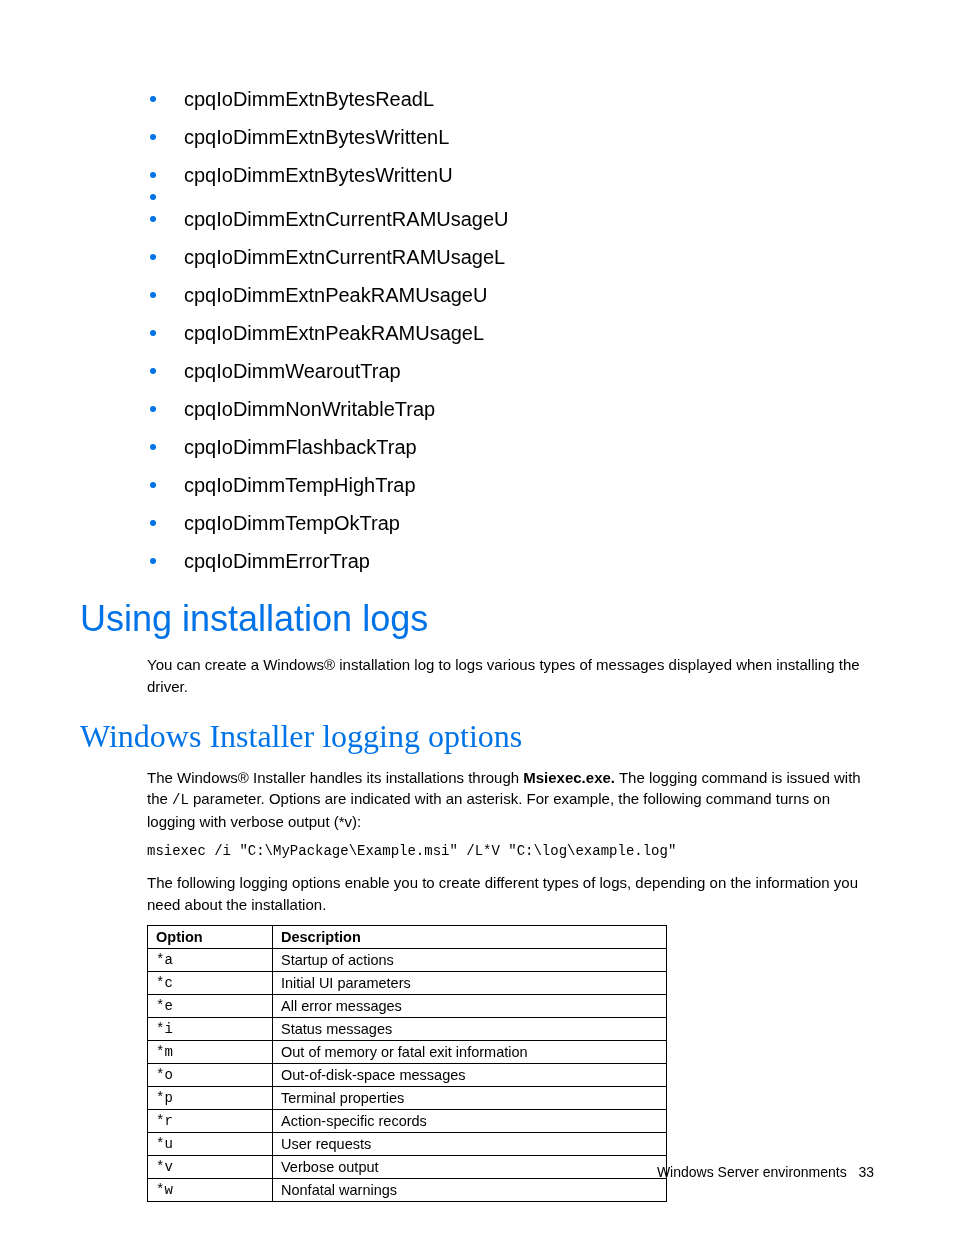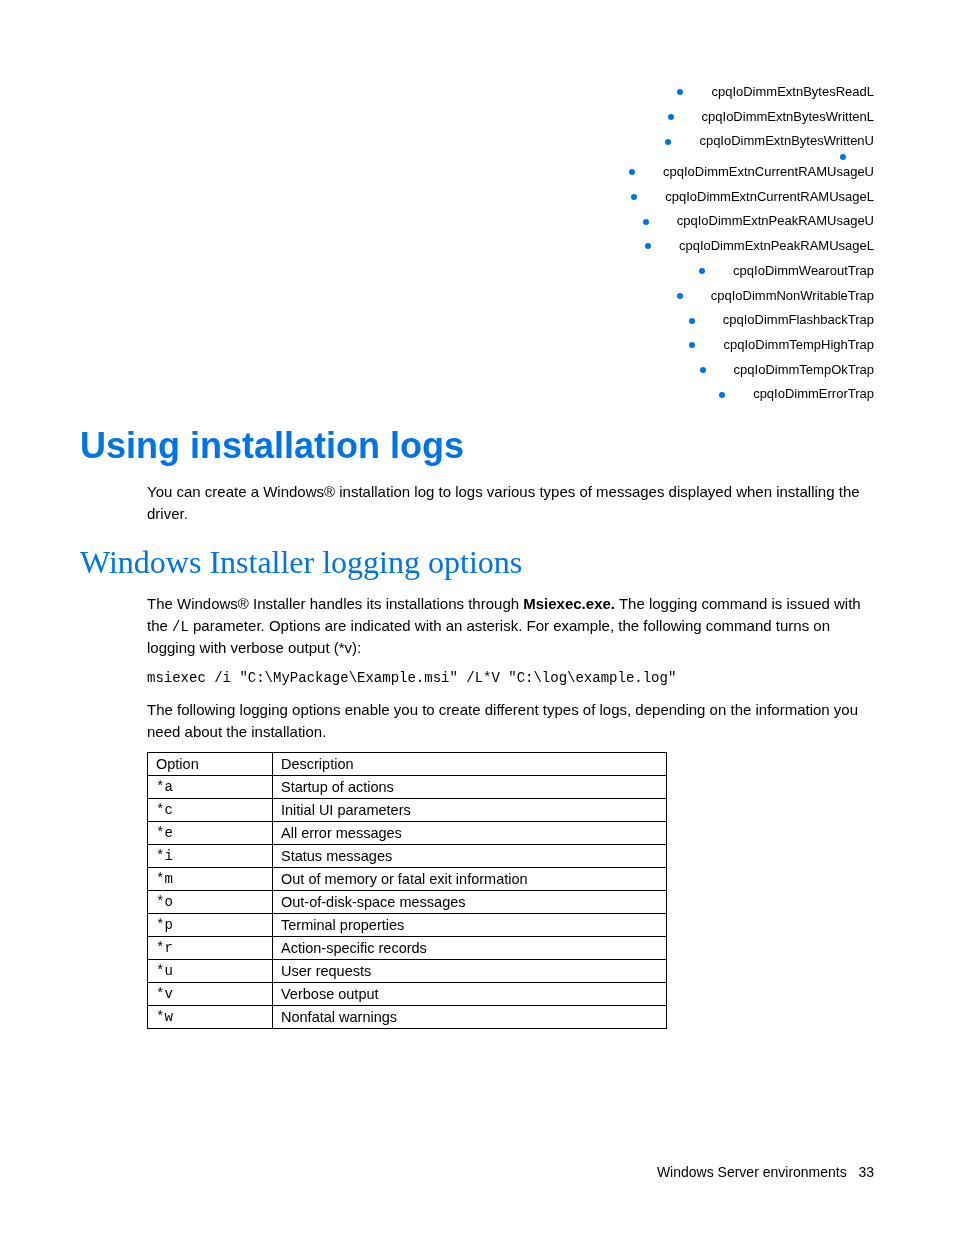--- a/index.html
+++ b/index.html
@@ -7,32 +7,32 @@
       width: 954px;
       height: 1235px;
       background: #fff;
       font-family: "Segoe UI", "Helvetica Neue", Arial, sans-serif;
       color: #000;
       position: relative;
       padding: 80px 80px 0 80px;
     }
     .content { }
     ul { list-style: none; margin-left: 70px; margin-bottom: 18px; }
-    li { font-size: 13px; line-height: 1.9; display: flex; align-items: center; justify-content: flex-end; }
+    li { font-size: 20px; line-height: 1.9; display: flex; align-items: center; }
     .bullet {
       display: inline-block;
       width: 6px; height: 6px;
       background: #0073e6;
       border-radius: 50%;
       margin-right: 28px;
       flex-shrink: 0;
     }
     h1 {
       font-family: "Segoe UI Light", "Helvetica Neue Light", Arial, sans-serif;
-      font-weight: 700;
+      font-weight: 400;
       font-size: 36px;
       color: #0073e6;
       margin-top: 12px;
       margin-bottom: 14px;
       margin-left: 0;
     }
     h2 {
       font-family: Liberation Serif, serif;
       font-weight: 300;
       font-size: 32px;
@@ -63,21 +63,21 @@
       margin-top: 6px;
       width: 520px;
     }
     th, td {
       border: 1px solid #000;
       padding: 3px 8px;
       text-align: left;
       font-size: 14.5px;
       vertical-align: top;
     }
-    th { font-weight: normal; }
+    th { font-weight: bold; }
     td.opt {
       font-family: "Courier New", monospace;
       font-size: 14px;
       width: 125px;
     }
     .footer {
       position: absolute;
       bottom: 55px;
       right: 80px;
       font-size: 14px;

